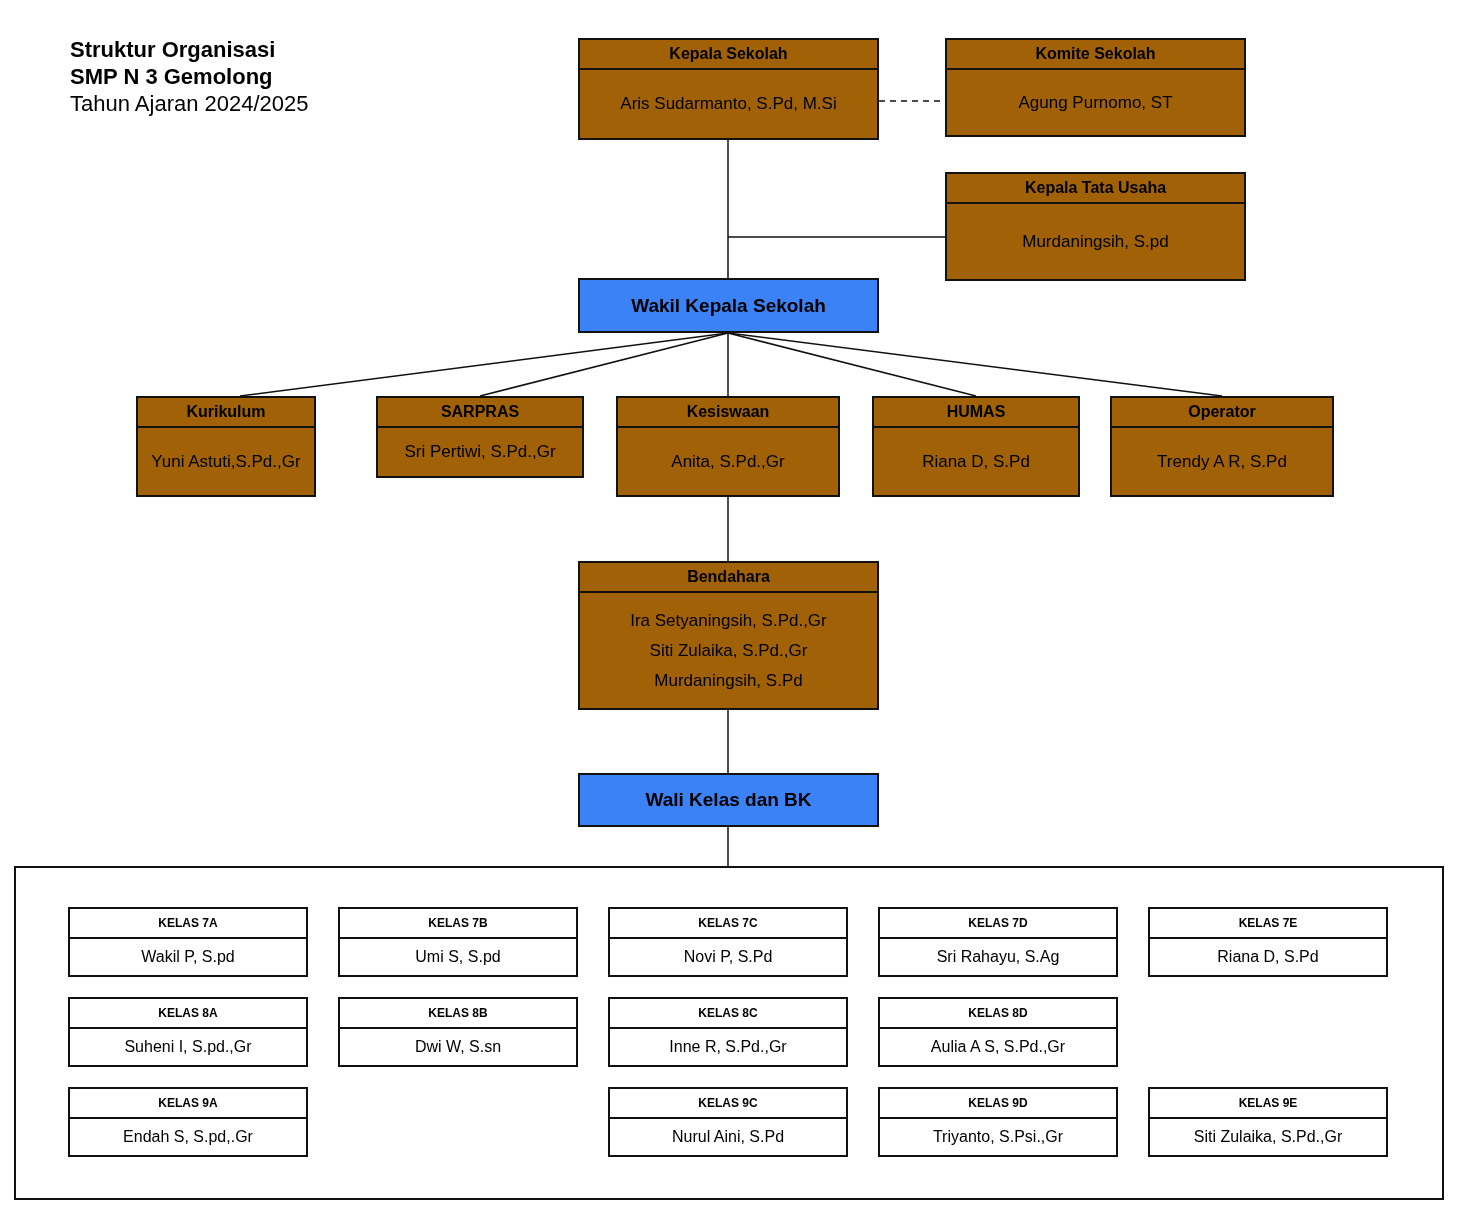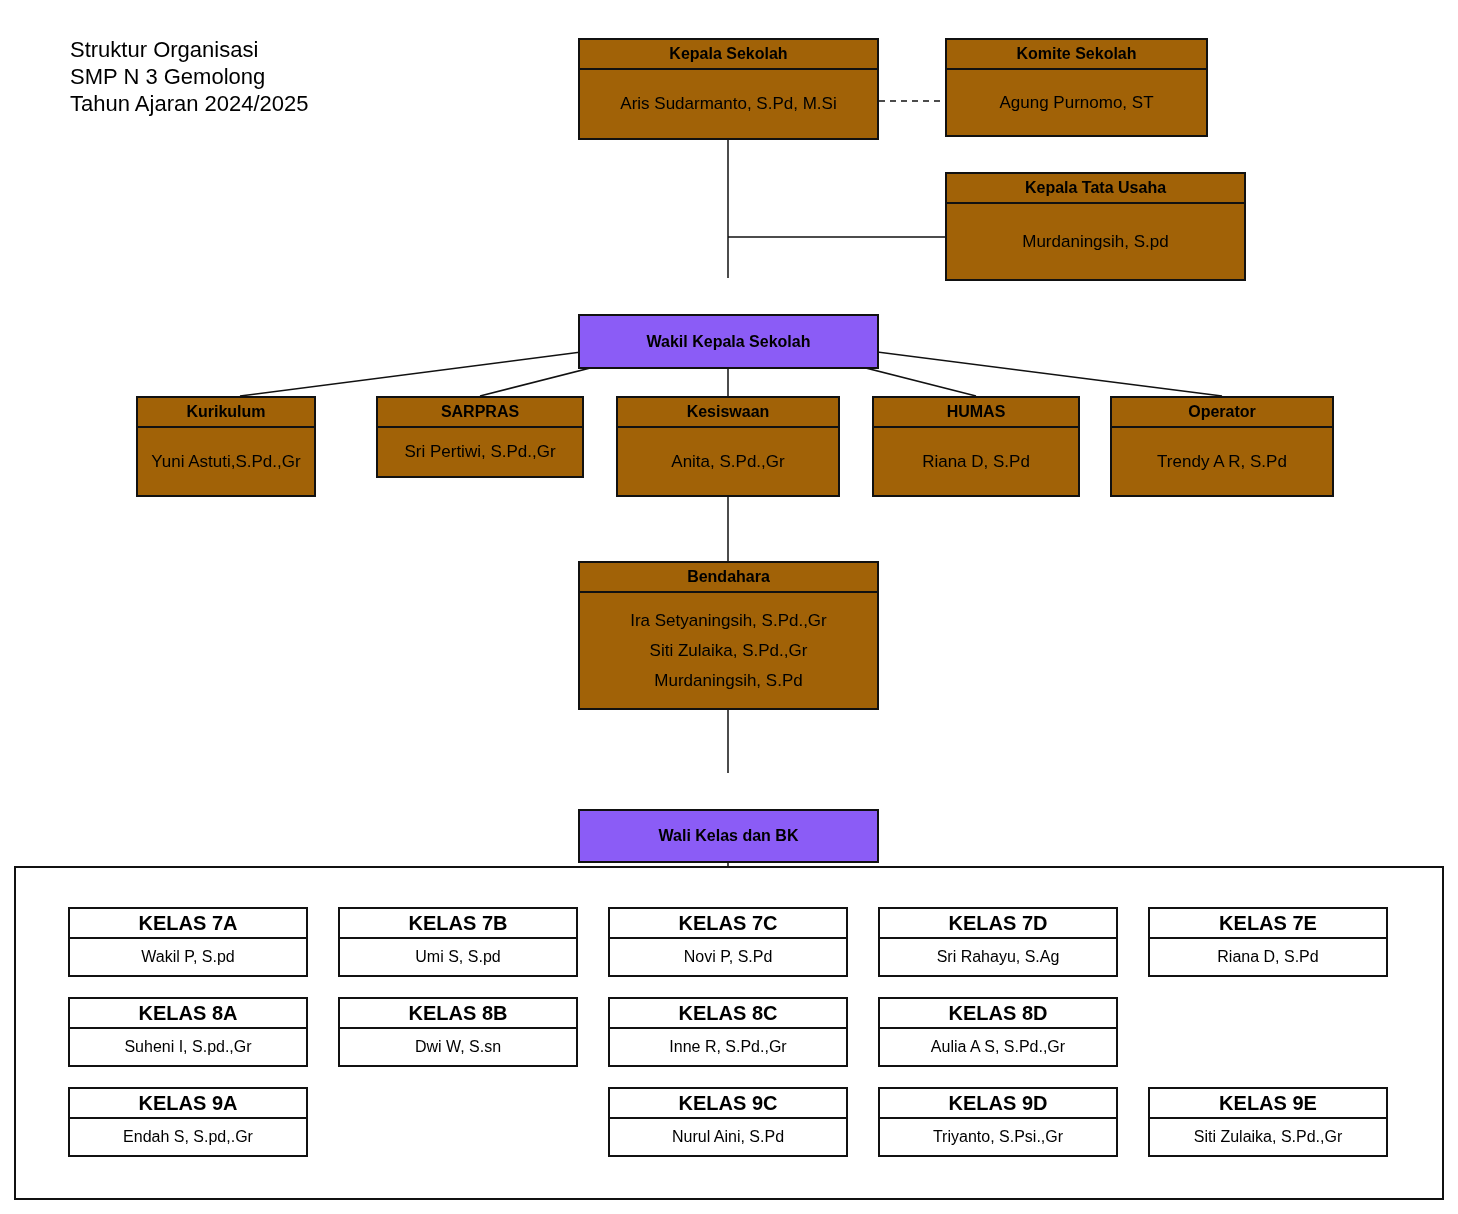--- a/index.html
+++ b/index.html
@@ -7,21 +7,21 @@
     position:relative;
     width:1458px;
     height:1214px;
     background:#ffffff;
     font-family:"Liberation Sans","DejaVu Sans",sans-serif;
     color:#000;
     overflow:hidden;
   }
   .connectors{position:absolute;left:0;top:0;width:1458px;height:1214px;}
   .doc-title{position:absolute;left:70px;top:36px;line-height:27px;font-size:22px;}
-  .doc-title .t-bold{font-weight:normal;}
+  .doc-title .t-bold{font-weight:bold;}
   .node{
     position:absolute;
     box-sizing:border-box;
     border:2px solid #111;
     background:#a16207;
     display:flex;
     flex-direction:column;
   }
   .node-header{
     box-sizing:border-box;
@@ -40,45 +40,44 @@
     align-items:center;
     justify-content:center;
     font-size:17px;
     line-height:30px;
     text-align:center;
   }
   .node-solo{
     position:absolute;
     box-sizing:border-box;
     border:2px solid #111;
-    background:#8b5cf6;
+    background:#3b82f6;
     display:flex;
     align-items:center;
     justify-content:center;
     font-weight:bold;
-    font-size:16px;
-    margin-top:36px;
+    font-size:19px;
   }
   .group-frame{
     position:absolute;
     box-sizing:border-box;
     border:2px solid #111;
     background:#fff;
   }
   .class-node{
     position:absolute;
     box-sizing:border-box;
     border:2px solid #111;
     background:#fff;
     width:240px;
     height:70px;
     display:flex;
     flex-direction:column;
   }
-  .class-node .node-header{height:30px;font-size:20px;}
+  .class-node .node-header{height:30px;font-size:12px;}
   .class-node .node-body{font-size:16px;line-height:18px;}
 </style>
 </head>
 <body>
 
 <div class="canvas">
 
   <svg class="connectors" viewBox="0 0 1458 1214" xmlns="http://www.w3.org/2000/svg">
     <g stroke="#111" stroke-width="1.5" fill="none">
       <line x1="879" y1="101" x2="945" y2="101" stroke-dasharray="6 5"></line>
@@ -99,21 +98,21 @@
     <div class="t-bold">Struktur Organisasi</div>
     <div class="t-bold">SMP N 3 Gemolong</div>
     <div class="t-reg">Tahun Ajaran 2024/2025</div>
   </div>
 
   <div class="node" style="left:578px;top:38px;width:301px;height:102px">
     <div class="node-header">Kepala Sekolah</div>
     <div class="node-body">Aris Sudarmanto, S.Pd, M.Si</div>
   </div>
 
-  <div class="node" style="left:945px;top:38px;width:263px;height:99px">
+  <div class="node" style="left:945px;top:38px;width:301px;height:99px">
     <div class="node-header">Komite Sekolah</div>
     <div class="node-body">Agung Purnomo, ST</div>
   </div>
 
   <div class="node" style="left:945px;top:172px;width:301px;height:109px">
     <div class="node-header">Kepala Tata Usaha</div>
     <div class="node-body">Murdaningsih, S.pd</div>
   </div>
 
   <div class="node-solo" style="left:578px;top:278px;width:301px;height:55px">Wakil Kepala Sekolah</div>

